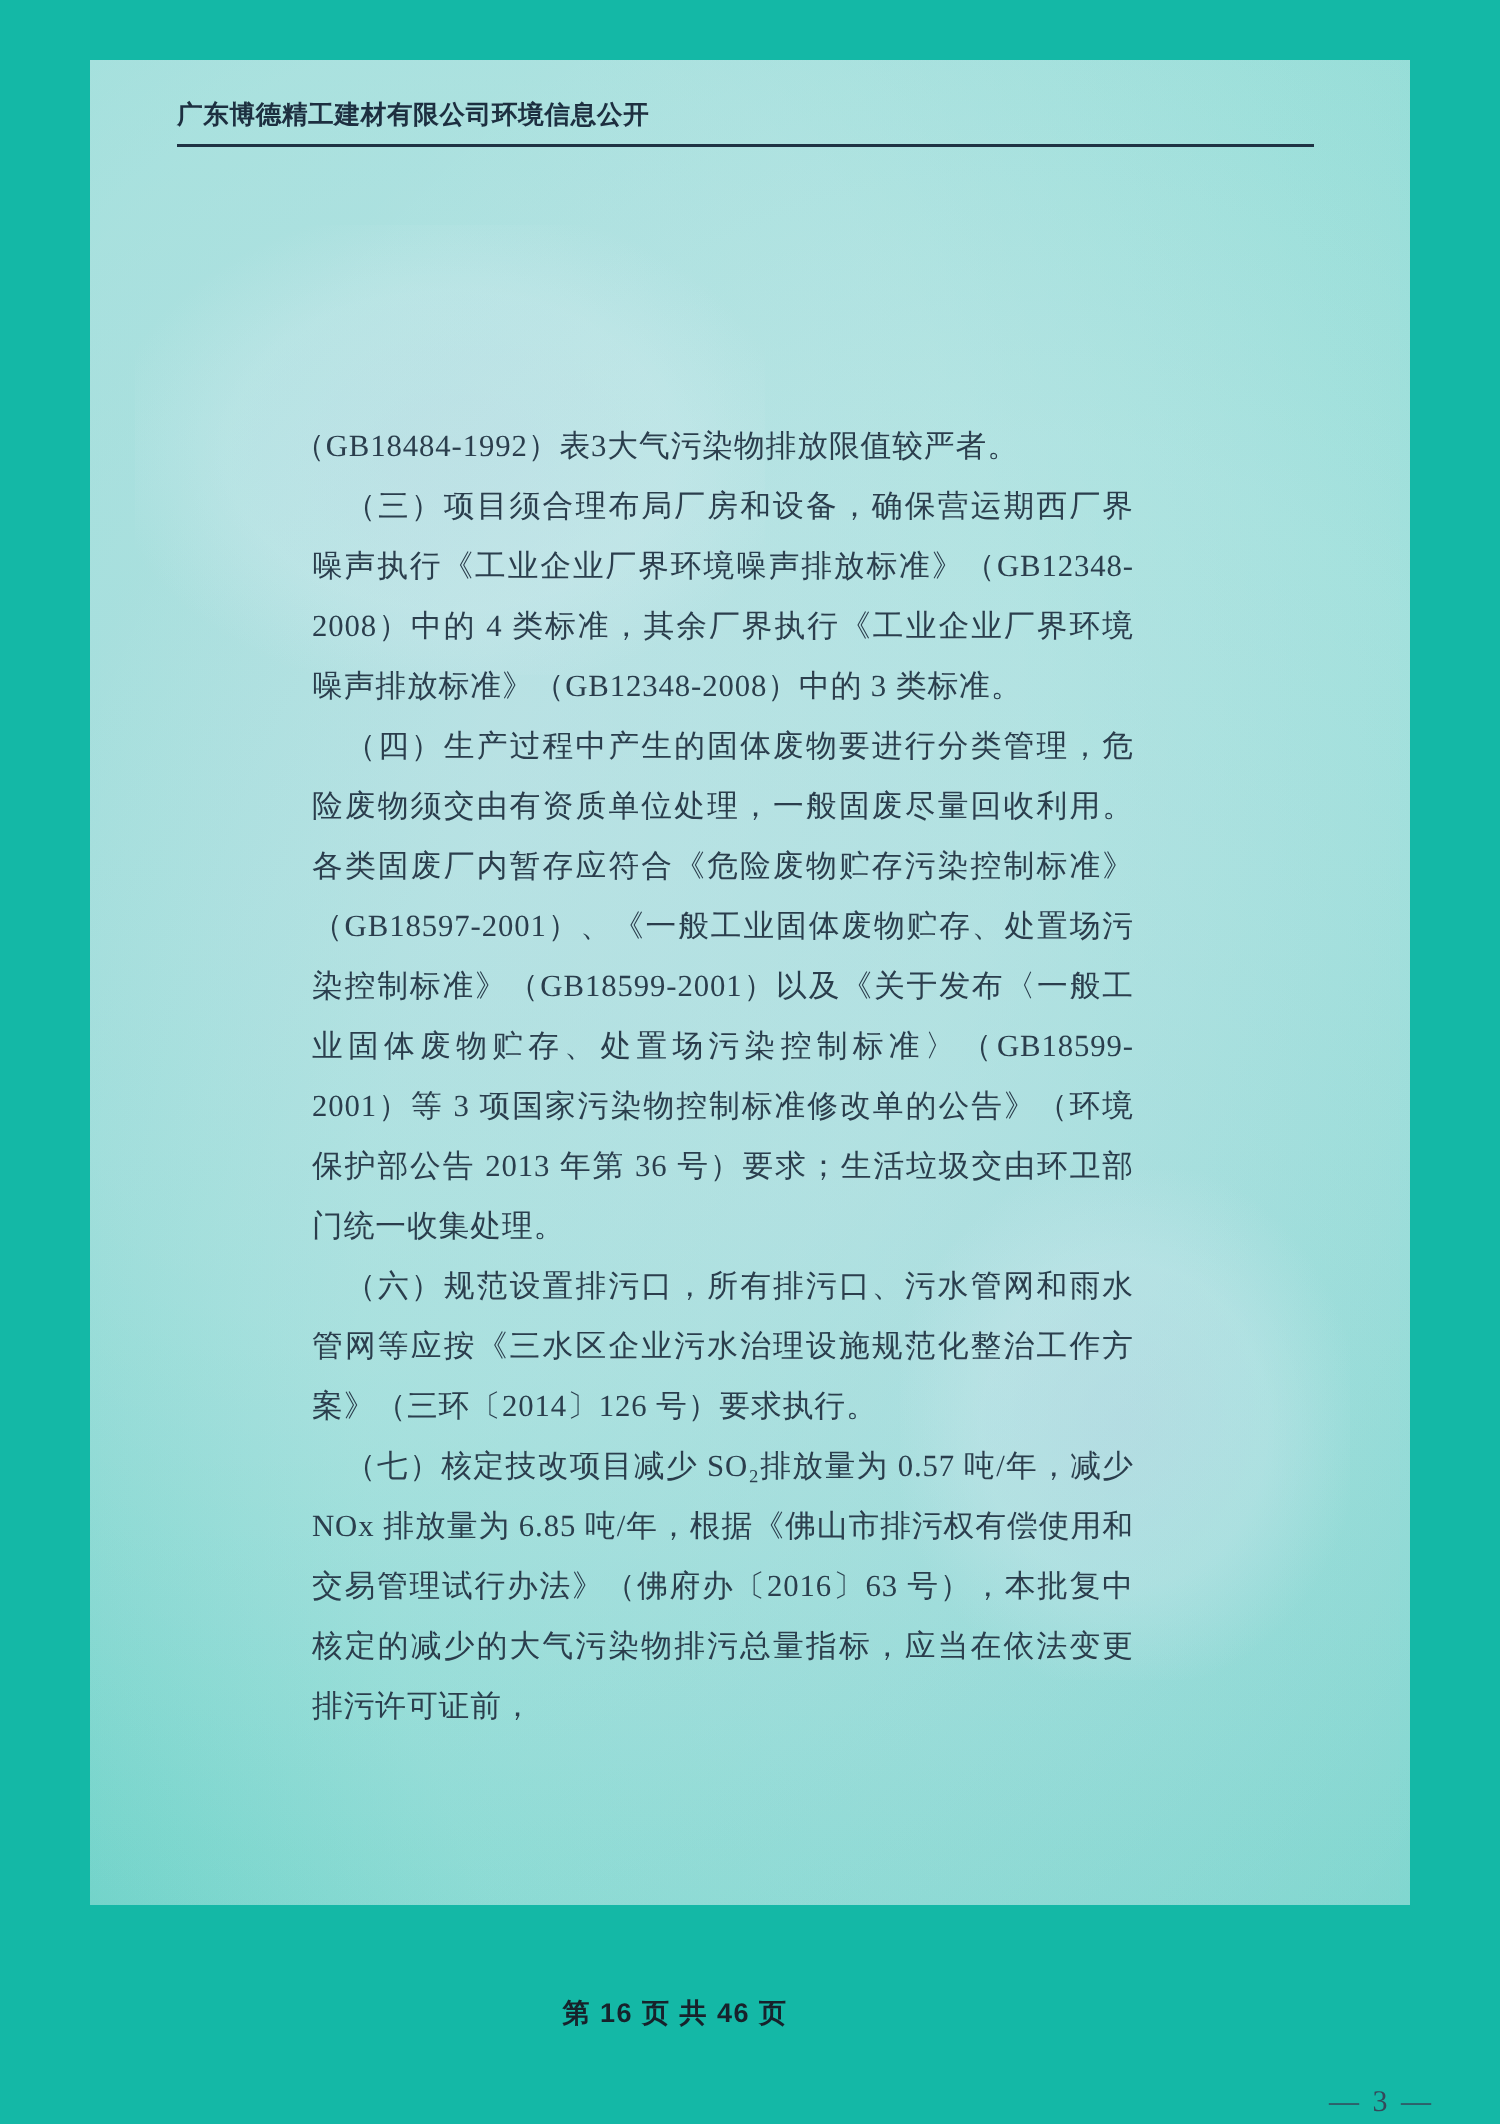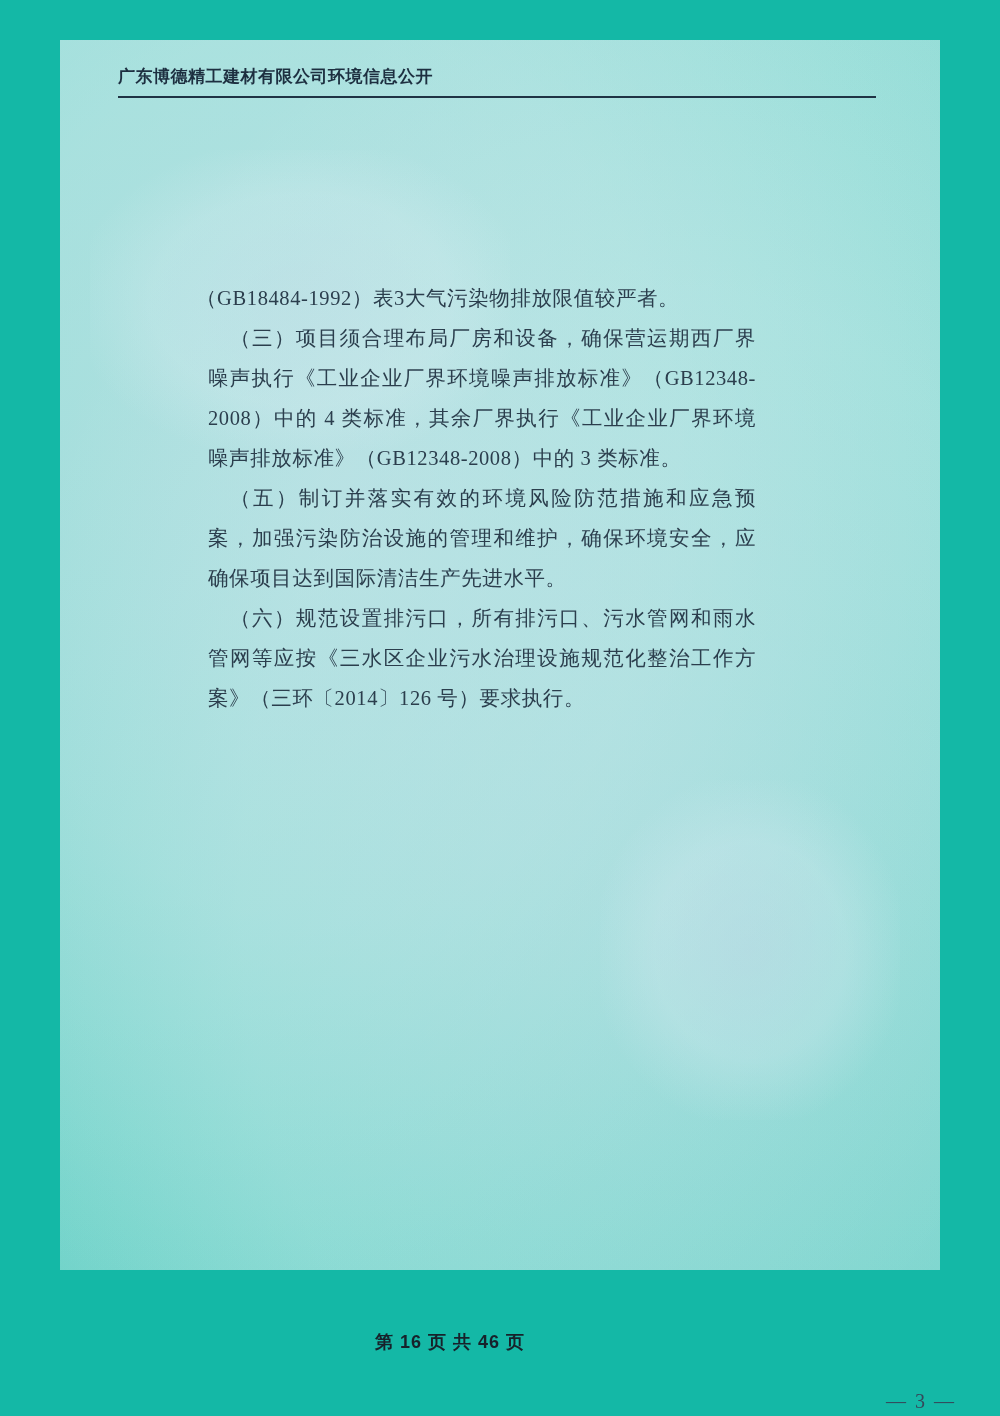--- a/index.html
+++ b/index.html
@@ -136,21 +136,22 @@
   <div class="scan-blotch-1"></div>
 
   <div class="doc-header">
     <div class="doc-header-title">广东博德精工建材有限公司环境信息公开</div>
     <div class="doc-header-rule"></div>
   </div>
 
   <div class="doc-body">
     <p class="para">（GB18484-1992）表3大气污染物排放限值较严者。</p>
     <p class="para indent2">（三）项目须合理布局厂房和设备，确保营运期西厂界噪声执行《工业企业厂界环境噪声排放标准》（GB12348-2008）中的 4 类标准，其余厂界执行《工业企业厂界环境噪声排放标准》（GB12348-2008）中的 3 类标准。</p>
-    <p class="para indent2">（五）制订并落实有效的环境风险防范措施和应急预案，加强污染防治设施的管理和维护，确保环境安全，应确保项目达到国际清洁生产先进水平。</p>
+    <p class="para indent2">（四）生产过程中产生的固体废物要进行分类管理，危险废物须交由有资质单位处理，一般固废尽量回收利用。各类固废厂内暂存应符合《危险废物贮存污染控制标准》（GB18597-2001）、《一般工业固体废物贮存、处置场污染控制标准》（GB18599-2001）以及《关于发布〈一般工业固体废物贮存、处置场污染控制标准〉（GB18599-2001）等 3 项国家污染物控制标准修改单的公告》（环境保护部公告 2013 年第 36 号）要求；生活垃圾交由环卫部门统一收集处理。</p>
     <p class="para indent2">（六）规范设置排污口，所有排污口、污水管网和雨水管网等应按《三水区企业污水治理设施规范化整治工作方案》（三环〔2014〕126 号）要求执行。</p>
+    <p class="para indent2">（七）核定技改项目减少 SO₂排放量为 0.57 吨/年，减少NOx 排放量为 6.85 吨/年，根据《佛山市排污权有偿使用和交易管理试行办法》（佛府办〔2016〕63 号），本批复中核定的减少的大气污染物排污总量指标，应当在依法变更排污许可证前，</p>
 
     <div class="scan-page-no">— 3 —</div>
   </div>
 
   <div class="doc-footer">第 16 页 共 46 页</div>
 
 </div>
 
 </body></html>

